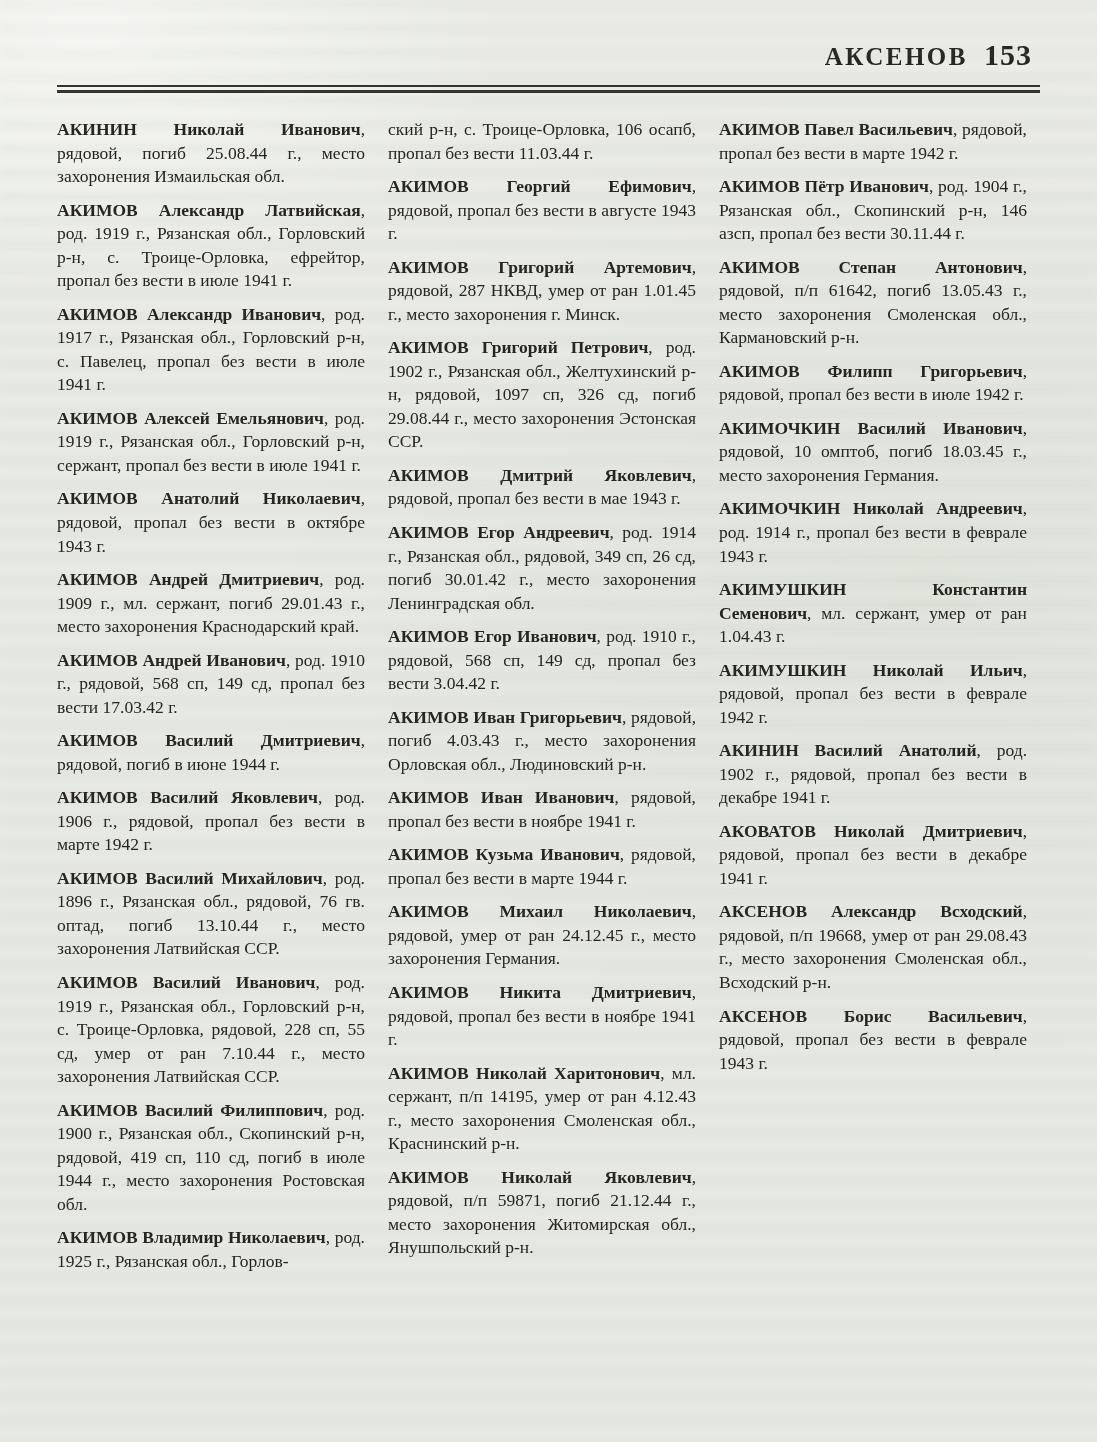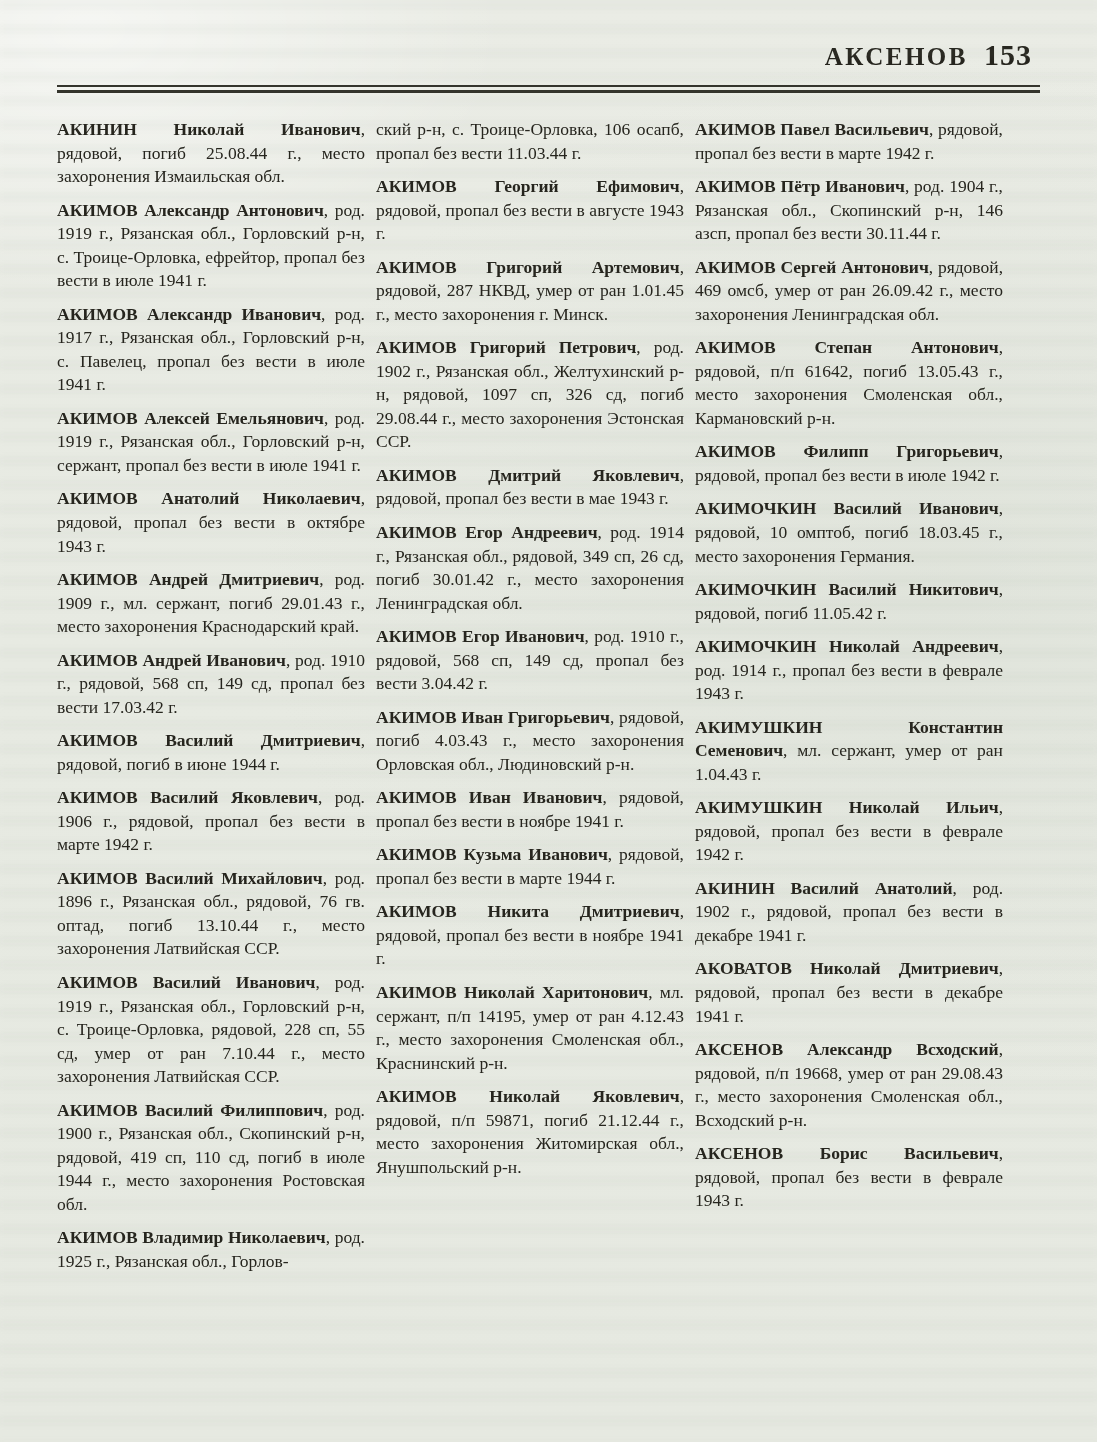--- a/index.html
+++ b/index.html
@@ -45,21 +45,21 @@
     letter-spacing:1px;
   }
   .rule{
     margin-top:13px;
     height:8px;
     border-top:2px solid #35352d;
     border-bottom:3px solid #35352d;
   }
   .columns{
     display:flex;
-    gap:11px;
+    gap:23px;
     margin-top:25px;
     position:relative;
   }
   .column{
     width:308px;
     font-size:17.5px;
     line-height:1.345;
     text-align:justify;
     text-justify:inter-word;
   }
@@ -70,21 +70,21 @@
 <body>
 
 <div class="page">
   <div class="header">
     <span class="header-title">АКСЕНОВ</span><span class="header-page">153</span>
   </div>
   <div class="rule"></div>
   <div class="columns" id="columns">
       <div class="column">
         <p class="entry"><span class="entry-name">АКИНИН Николай Иванович</span><span class="entry-details">, рядовой, погиб 25.08.44 г., место захоронения Измаильская обл.</span></p>
-        <p class="entry"><span class="entry-name">АКИМОВ Александр Антонович</span><span class="entry-details">, род. 1919 г., Рязанская обл., Горловский р-н, с. Троице-Орловка, ефрейтор, пропал без вести в июле 1941 г.</span></p>
+        <p class="entry"><span class="entry-name">АКИМОВ Александр Латвийская</span><span class="entry-details">, род. 1919 г., Рязанская обл., Горловский р-н, с. Троице-Орловка, ефрейтор, пропал без вести в июле 1941 г.</span></p>
         <p class="entry"><span class="entry-name">АКИМОВ Александр Иванович</span><span class="entry-details">, род. 1917 г., Рязанская обл., Горловский р-н, с. Павелец, пропал без вести в июле 1941 г.</span></p>
         <p class="entry"><span class="entry-name">АКИМОВ Алексей Емельянович</span><span class="entry-details">, род. 1919 г., Рязанская обл., Горловский р-н, сержант, пропал без вести в июле 1941 г.</span></p>
         <p class="entry"><span class="entry-name">АКИМОВ Анатолий Николаевич</span><span class="entry-details">, рядовой, пропал без вести  в октябре 1943 г.</span></p>
         <p class="entry"><span class="entry-name">АКИМОВ Андрей Дмитриевич</span><span class="entry-details">, род. 1909 г., мл. сержант, погиб 29.01.43 г., место захоронения Краснодарский край.</span></p>
         <p class="entry"><span class="entry-name">АКИМОВ Андрей Иванович</span><span class="entry-details">, род. 1910 г., рядовой, 568 сп, 149 сд, пропал без вести 17.03.42 г.</span></p>
         <p class="entry"><span class="entry-name">АКИМОВ Василий Дмитриевич</span><span class="entry-details">, рядовой, погиб в июне 1944 г.</span></p>
         <p class="entry"><span class="entry-name">АКИМОВ Василий Яковлевич</span><span class="entry-details">, род. 1906 г., рядовой, пропал без вести в марте 1942 г.</span></p>
         <p class="entry"><span class="entry-name">АКИМОВ Василий Михайлович</span><span class="entry-details">, род. 1896 г., Рязанская обл., рядовой, 76 гв. оптад, погиб 13.10.44 г., место захоронения Латвийская ССР.</span></p>
         <p class="entry"><span class="entry-name">АКИМОВ Василий Иванович</span><span class="entry-details">, род. 1919 г., Рязанская обл., Горловский р-н, с. Троице-Орловка, рядовой, 228 сп, 55 сд, умер от ран 7.10.44 г., место захоронения Латвийская ССР.</span></p>
         <p class="entry"><span class="entry-name">АКИМОВ Василий Филиппович</span><span class="entry-details">, род. 1900 г., Рязанская обл., Скопинский р-н, рядовой, 419 сп, 110 сд, погиб в июле 1944 г., место захоронения Ростовская обл.</span></p>
@@ -94,32 +94,31 @@
         <p class="entry continuation"><span>ский р-н, с. Троице-Орловка, 106 осапб, пропал без вести 11.03.44 г.</span></p>
         <p class="entry"><span class="entry-name">АКИМОВ Георгий Ефимович</span><span class="entry-details">, рядовой, пропал без вести в августе 1943 г.</span></p>
         <p class="entry"><span class="entry-name">АКИМОВ Григорий Артемович</span><span class="entry-details">, рядовой, 287 НКВД, умер от ран 1.01.45 г., место захоронения г. Минск.</span></p>
         <p class="entry"><span class="entry-name">АКИМОВ Григорий Петрович</span><span class="entry-details">, род. 1902 г., Рязанская обл., Желтухинский р-н, рядовой, 1097 сп, 326 сд, погиб 29.08.44 г., место захоронения Эстонская ССР.</span></p>
         <p class="entry"><span class="entry-name">АКИМОВ Дмитрий Яковлевич</span><span class="entry-details">, рядовой, пропал без вести в мае 1943 г.</span></p>
         <p class="entry"><span class="entry-name">АКИМОВ Егор Андреевич</span><span class="entry-details">, род. 1914 г., Рязанская обл., рядовой, 349 сп, 26 сд, погиб 30.01.42 г., место захоронения Ленинградская обл.</span></p>
         <p class="entry"><span class="entry-name">АКИМОВ Егор Иванович</span><span class="entry-details">, род. 1910 г., рядовой, 568 сп, 149 сд, пропал без вести 3.04.42 г.</span></p>
         <p class="entry"><span class="entry-name">АКИМОВ Иван Григорьевич</span><span class="entry-details">, рядовой, погиб 4.03.43 г., место захоронения Орловская обл., Людиновский р-н.</span></p>
         <p class="entry"><span class="entry-name">АКИМОВ Иван Иванович</span><span class="entry-details">, рядовой, пропал без вести в ноябре 1941 г.</span></p>
         <p class="entry"><span class="entry-name">АКИМОВ Кузьма Иванович</span><span class="entry-details">, рядовой, пропал без вести в марте 1944 г.</span></p>
+        <p class="entry"><span class="entry-name">АКИМОВ Михаил Николаевич</span><span class="entry-details">, рядовой, умер от ран 24.12.45 г., место захоронения Германия.</span></p>
         <p class="entry"><span class="entry-name">АКИМОВ Никита Дмитриевич</span><span class="entry-details">, рядовой, пропал без вести в ноябре 1941 г.</span></p>
         <p class="entry"><span class="entry-name">АКИМОВ Николай Харитонович</span><span class="entry-details">, мл. сержант, п/п 14195, умер от ран 4.12.43 г., место захоронения Смоленская обл., Краснинский р-н.</span></p>
         <p class="entry"><span class="entry-name">АКИМОВ Николай Яковлевич</span><span class="entry-details">, рядовой, п/п 59871, погиб 21.12.44 г., место захоронения Житомирская обл., Янушпольский р-н.</span></p>
       </div>
       <div class="column">
         <p class="entry"><span class="entry-name">АКИМОВ Павел Васильевич</span><span class="entry-details">, рядовой, пропал без вести в марте 1942 г.</span></p>
         <p class="entry"><span class="entry-name">АКИМОВ Пётр Иванович</span><span class="entry-details">, род. 1904 г., Рязанская обл., Скопинский р-н, 146 азсп, пропал без вести 30.11.44 г.</span></p>
-        <p class="entry"><span class="entry-name">АКИМОВ Сергей Антонович</span><span class="entry-details">, рядовой, 469 омсб, умер от ран 26.09.42 г., место захоронения Ленинградская обл.</span></p>
         <p class="entry"><span class="entry-name">АКИМОВ Степан Антонович</span><span class="entry-details">, рядовой, п/п 61642, погиб 13.05.43 г., место захоронения Смоленская обл., Кармановский р-н.</span></p>
         <p class="entry"><span class="entry-name">АКИМОВ Филипп Григорьевич</span><span class="entry-details">, рядовой, пропал без вести в июле 1942 г.</span></p>
         <p class="entry"><span class="entry-name">АКИМОЧКИН Василий Иванович</span><span class="entry-details">, рядовой, 10 омптоб, погиб 18.03.45 г., место захоронения Германия.</span></p>
-        <p class="entry"><span class="entry-name">АКИМОЧКИН Василий Никитович</span><span class="entry-details">, рядовой, погиб 11.05.42 г.</span></p>
         <p class="entry"><span class="entry-name">АКИМОЧКИН Николай Андреевич</span><span class="entry-details">, род. 1914 г., пропал без вести в феврале 1943 г.</span></p>
         <p class="entry"><span class="entry-name">АКИМУШКИН Константин Семенович</span><span class="entry-details">, мл. сержант, умер от ран 1.04.43 г.</span></p>
         <p class="entry"><span class="entry-name">АКИМУШКИН Николай Ильич</span><span class="entry-details">, рядовой, пропал без вести в феврале 1942 г.</span></p>
         <p class="entry"><span class="entry-name">АКИНИН Василий Анатолий</span><span class="entry-details">, род. 1902 г., рядовой, пропал без вести в декабре 1941 г.</span></p>
         <p class="entry"><span class="entry-name">АКОВАТОВ Николай Дмитриевич</span><span class="entry-details">, рядовой, пропал без вести в декабре 1941 г.</span></p>
         <p class="entry"><span class="entry-name">АКСЕНОВ Александр Всходский</span><span class="entry-details">, рядовой, п/п 19668, умер от ран 29.08.43 г., место захоронения Смоленская обл., Всходский р-н.</span></p>
         <p class="entry"><span class="entry-name">АКСЕНОВ Борис Васильевич</span><span class="entry-details">, рядовой, пропал без вести в феврале 1943 г.</span></p>
       </div>
     </div>
 </div>

